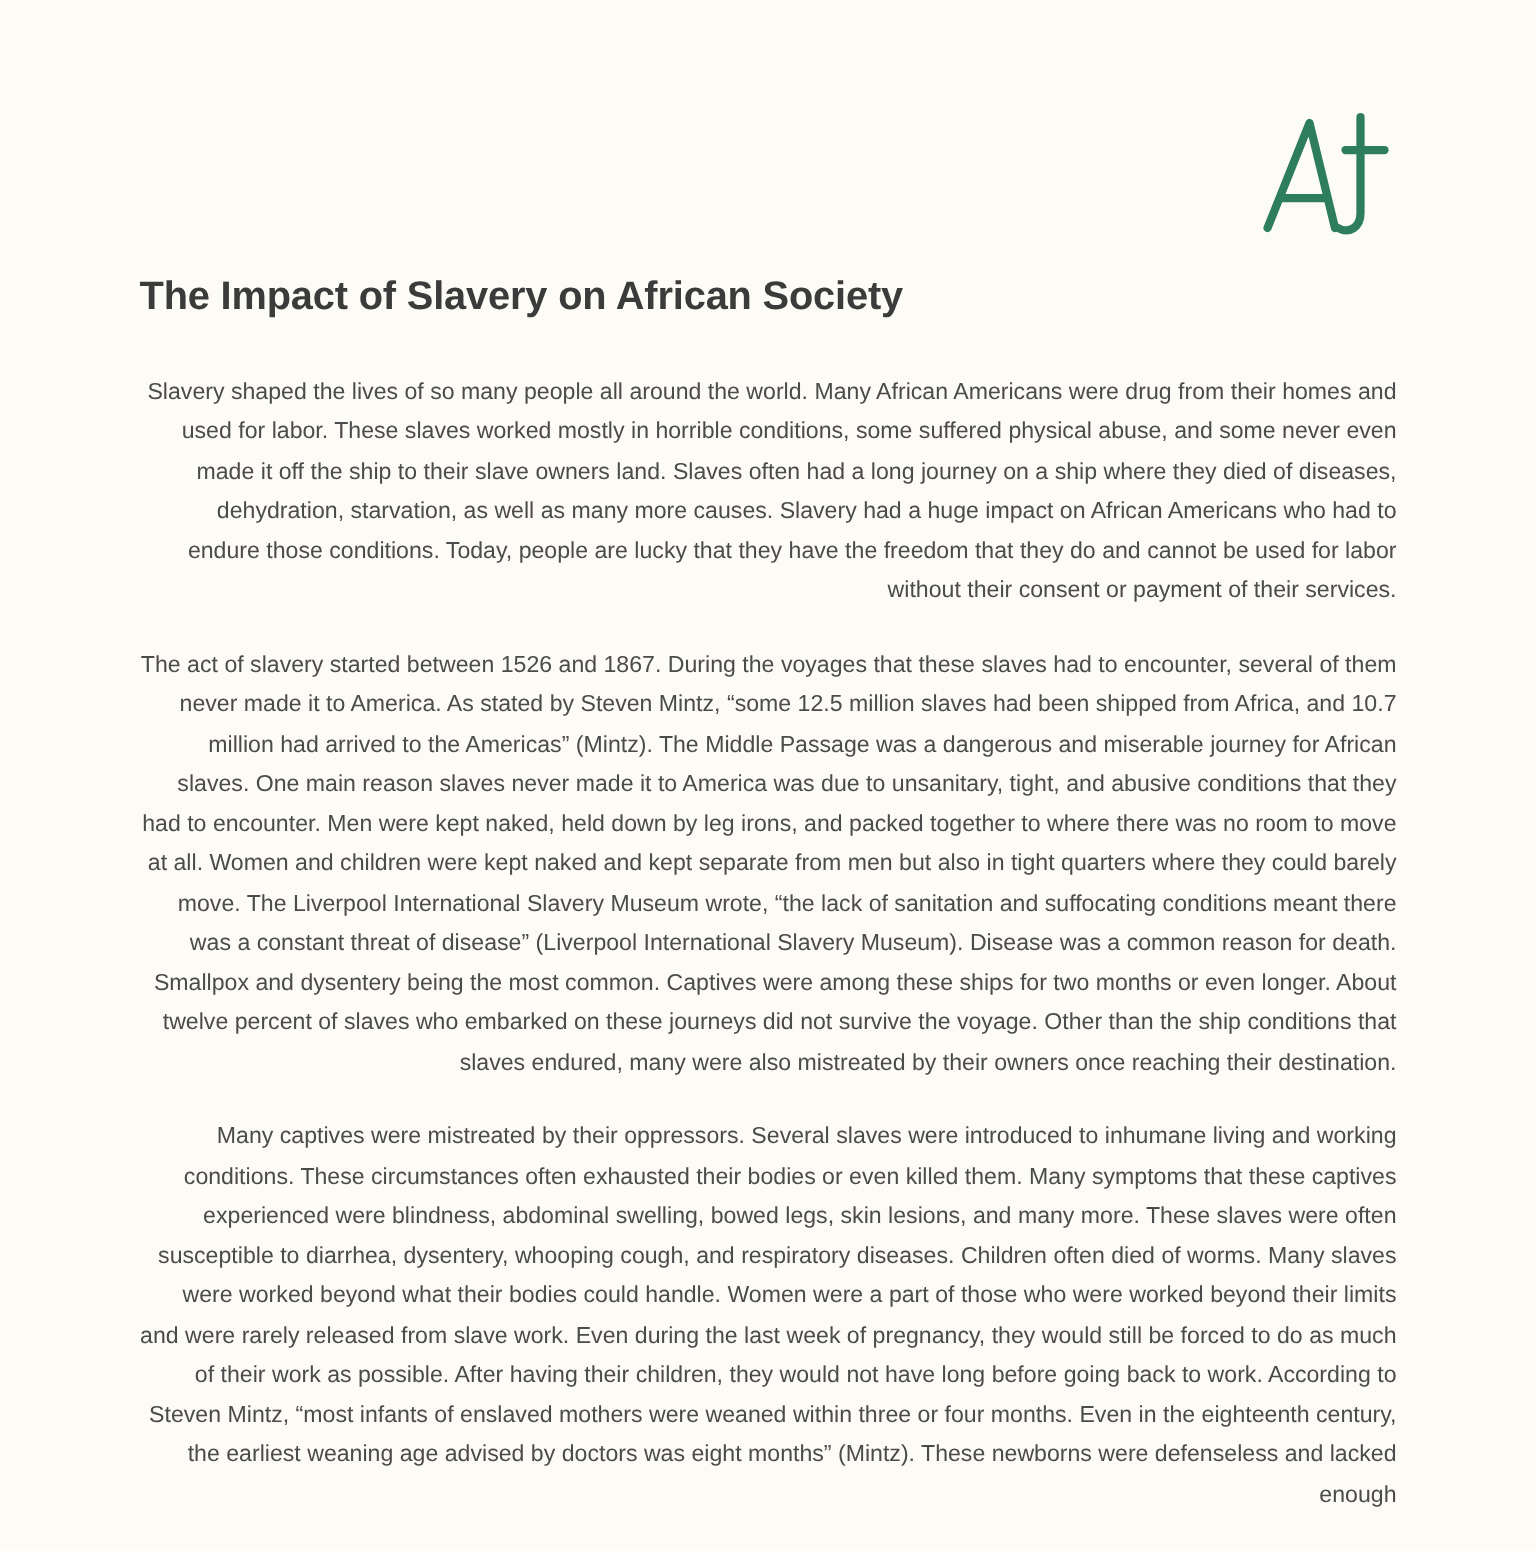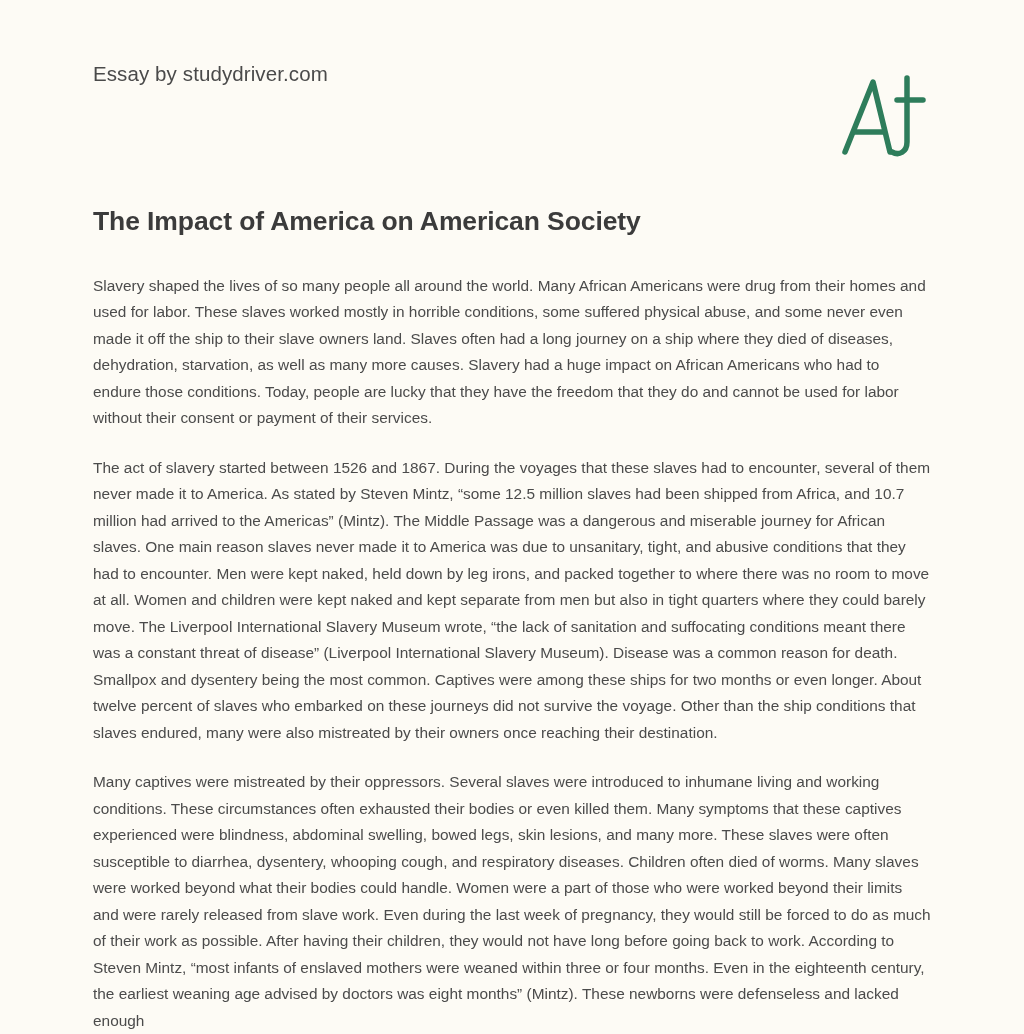--- a/index.html
+++ b/index.html
@@ -66,48 +66,47 @@
   }
 
   .body-copy {
     margin-top: 36px;
   }
   .body-copy p {
     font-size: 15.4px;
     line-height: 1.72;
     color: #4b4b4b;
     margin: 0 0 23px 0;
-    text-align: left;
+    text-align: right;
     letter-spacing: .01px;
   }
   .body-copy p:last-child { margin-bottom: 0; }
 </style>
 </head>
 <body>
 
 <div class="page">
 
   <div class="header-block">
 
-    <p class="essay-by"><span>Essay by </span><span class="brand">studydriver.com</span></p>
 
 
     <div class="logo">
       <svg viewBox="0 0 108 92" width="108" height="92" aria-hidden="true">
         <g fill="none" stroke="#2e7d5b" stroke-width="5.5" stroke-linecap="round" stroke-linejoin="round">
           <path d="M12 82 L40 12 L57 82"></path>
           <path d="M22 62 L51 62"></path>
           <path d="M74 8 L74 72 C74 82 66 86 59 82"></path>
           <path d="M64 30 L90 30"></path>
         </g>
       </svg>
     </div>
   </div>
 
-  <h1 class="doc-title">The Impact of America on American Society</h1>
+  <h1 class="doc-title">The Impact of Slavery on African Society</h1>
 
   <div class="body-copy">
     <p>Slavery shaped the lives of so many people all around the world. Many African Americans were drug from their homes and used for labor. These slaves worked mostly in horrible conditions, some suffered physical abuse, and some never even made it off the ship to their slave owners land. Slaves often had a long journey on a ship where they died of diseases, dehydration, starvation, as well as many more causes. Slavery had a huge impact on African Americans who had to endure those conditions. Today, people are lucky that they have the freedom that they do and cannot be used for labor without their consent or payment of their services.</p>
     <p>The act of slavery started between 1526 and 1867. During the voyages that these slaves had to encounter, several of them never made it to America. As stated by Steven Mintz, “some 12.5 million slaves had been shipped from Africa, and 10.7 million had arrived to the Americas” (Mintz). The Middle Passage was a dangerous and miserable journey for African slaves. One main reason slaves never made it to America was due to unsanitary, tight, and abusive conditions that they had to encounter. Men were kept naked, held down by leg irons, and packed together to where there was no room to move at all. Women and children were kept naked and kept separate from men but also in tight quarters where they could barely move. The Liverpool International Slavery Museum wrote, “the lack of sanitation and suffocating conditions meant there was a constant threat of disease” (Liverpool International Slavery Museum). Disease was a common reason for death. Smallpox and dysentery being the most common. Captives were among these ships for two months or even longer. About twelve percent of slaves who embarked on these journeys did not survive the voyage. Other than the ship conditions that slaves endured, many were also mistreated by their owners once reaching their destination.</p>
     <p>Many captives were mistreated by their oppressors. Several slaves were introduced to inhumane living and working conditions. These circumstances often exhausted their bodies or even killed them. Many symptoms that these captives experienced were blindness, abdominal swelling, bowed legs, skin lesions, and many more. These slaves were often susceptible to diarrhea, dysentery, whooping cough, and respiratory diseases. Children often died of worms. Many slaves were worked beyond what their bodies could handle. Women were a part of those who were worked beyond their limits and were rarely released from slave work. Even during the last week of pregnancy, they would still be forced to do as much of their work as possible. After having their children, they would not have long before going back to work. According to Steven Mintz, “most infants of enslaved mothers were weaned within three or four months. Even in the eighteenth century, the earliest weaning age advised by doctors was eight months” (Mintz). These newborns were defenseless and lacked enough</p>
   </div>
 
 </div>
 
 </body></html>

